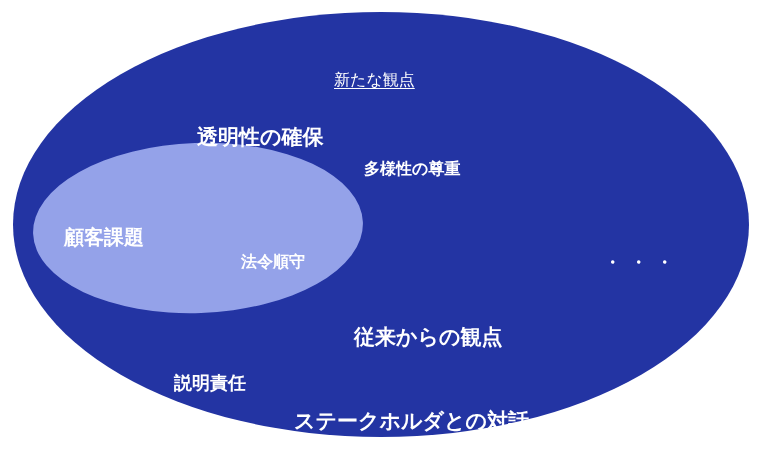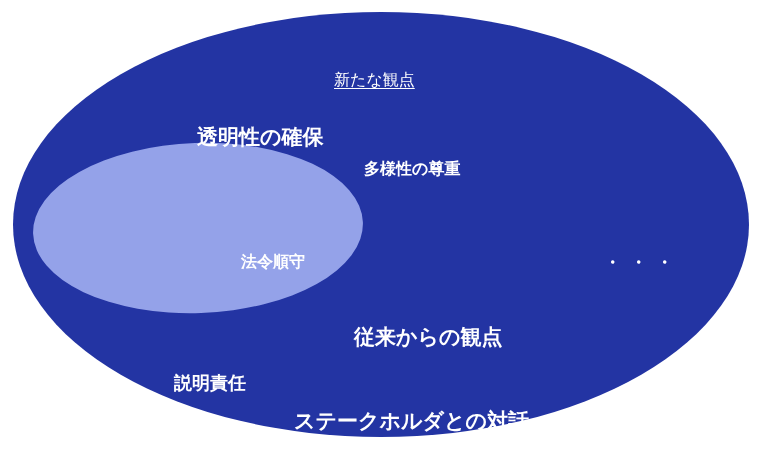--- a/index.html
+++ b/index.html
@@ -94,17 +94,18 @@
 
   <span class="txt ellipsis-dots">・・・</span>
 
   <span class="txt label lbl-social-norms">従来からの観点</span>
 
   <span class="txt label lbl-accountability">説明責任</span>
 
   <span class="txt label lbl-stakeholder">ステークホルダとの対話</span>
 
 
+  <span class="txt label lbl-customer">顧客課題</span>
 
   <span class="txt label lbl-compliance">法令順守</span>
 
 
 </div>
 
 </body></html>

